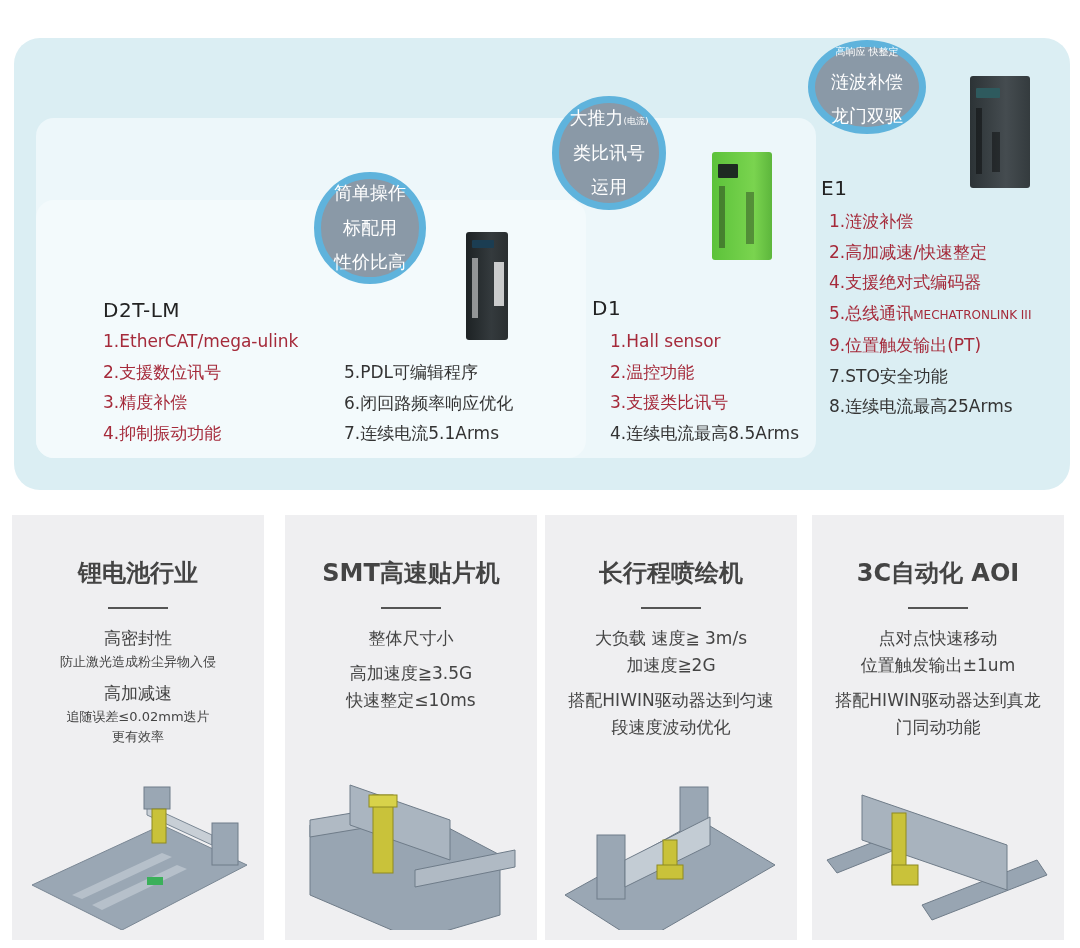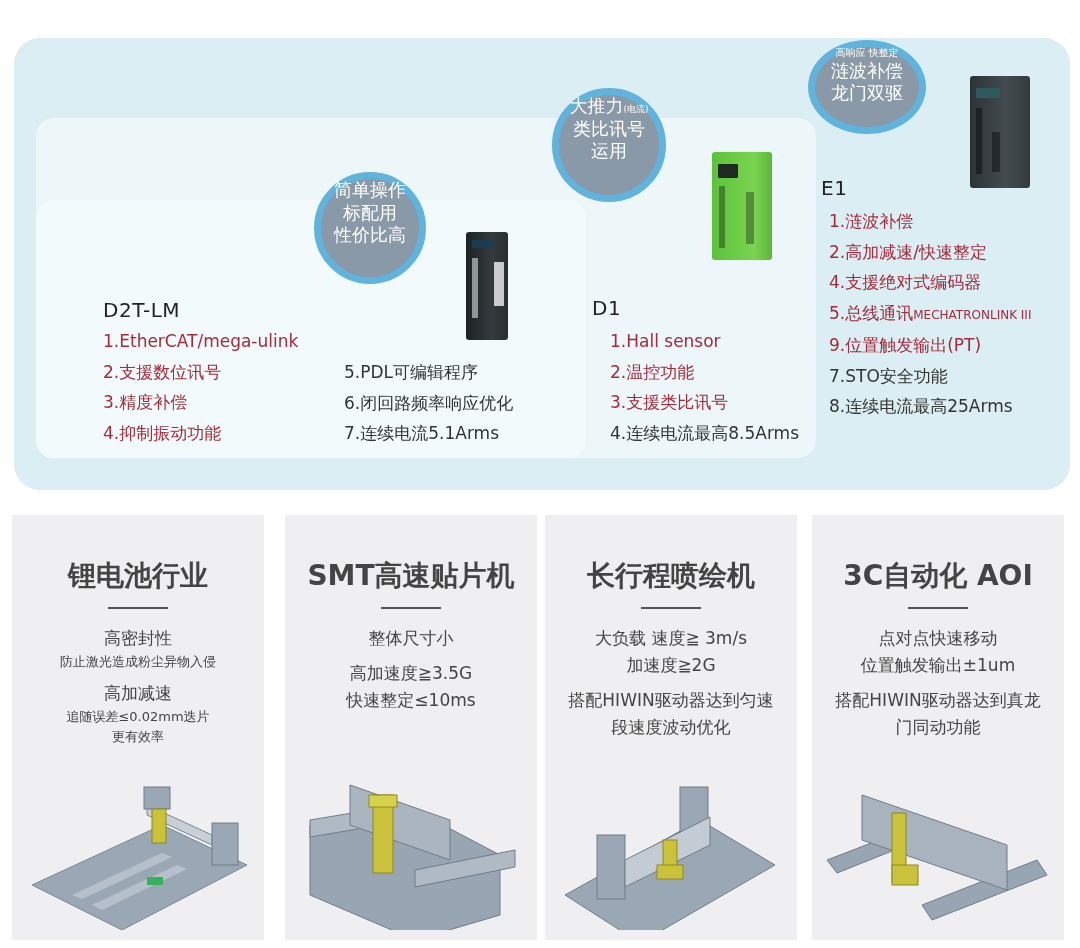--- a/index.html
+++ b/index.html
@@ -16,21 +16,21 @@
     position: absolute; left: 36px; top: 118px; width: 780px; height: 340px;
     background: #edf7fa; border-radius: 18px;
   }
   .inner-panel.left-sub {
     left: 36px; top: 200px; width: 550px; height: 258px; background: #f3fafc;
   }
   .bubble {
     position: absolute; border-radius: 50% 50% 50% 50%;
     background: #8a99a7; border: 7px solid #5fb3dc;
     color: #ffffff; text-align: center; display: flex; flex-direction: column;
-    align-items: center; line-height: 1.25;
+    justify-content: center; align-items: center; line-height: 1.25; gap: 12px;
   }
   .bubble::after {
     content: ""; position: absolute; width: 26px; height: 26px; background: #5fb3dc;
     right: -6px; bottom: 14px; transform: rotate(45deg); border-radius: 4px; z-index: -1;
   }
   .bubble .big { font-size: 18px; }
   .bubble .small { font-size: 10px; }
   .bubble .sup { font-size: 9px; }
 
   .model {
@@ -47,21 +47,21 @@
   .dev-green { background: linear-gradient(90deg,#5cc23a 0%,#7ad44f 70%,#5db63c 100%); }
   .dev-gray { background: linear-gradient(90deg,#2c3336 0%,#454c50 60%,#343b3e 100%); }
   .dev-screen { position: absolute; background: #1b3d52; border-radius: 1px; }
   .dev-strip { position: absolute; background: rgba(255,255,255,0.5); }
 
   
   .card {
     position: absolute; top: 515px; width: 252px; height: 425px; background: #efeff1;
     text-align: center;
   }
-  .card-title { position: absolute; top: 42px; left: 0; right: 0; font-size: 28px; font-weight: bold; color: #444; }
+  .card-title { position: absolute; top: 42px; left: 0; right: 0; font-size: 24px; font-weight: bold; color: #444; }
   .card-rule { position: absolute; top: 92px; left: 50%; width: 60px; margin-left: -30px; height: 2px; background: #555; }
   .card-lines { position: absolute; top: 110px; left: 0; right: 0; color: #444; }
   .ln { display: block; font-size: 17px; line-height: 27px; }
   .ln.s { font-size: 13px; line-height: 20px; }
   .gap { height: 8px; }
   .illus { position: absolute; left: 0; right: 0; bottom: 10px; height: 165px; }
 </style>
 </head>
 <body>
 
@@ -87,21 +87,21 @@
   <li class="red">2.支援数位讯号</li>
   <li class="red">3.精度补偿</li>
   <li class="red">4.抑制振动功能</li>
 </ul>
 <ul class="feat-list" style="left:344px;top:357px;">
   <li class="dark">5.PDL可编辑程序</li>
   <li class="dark">6.闭回路频率响应优化</li>
   <li class="dark">7.连续电流5.1Arms</li>
 </ul>
 
-<div class="bubble" style="left:552px;top:88px;width:114px;height:114px;">
+<div class="bubble" style="left:552px;top:96px;width:114px;height:114px;">
   <span class="big"><span>大推力</span><span class="sup">(电流)</span></span>
   <span class="big">类比讯号</span>
   <span class="big">运用</span>
 </div>
 
 <div class="device dev-green" style="left:712px;top:152px;width:60px;height:108px;">
   <div class="dev-screen" style="left:6px;top:12px;width:20px;height:14px;background:#1e2a22;"></div>
   <div class="dev-strip" style="left:7px;top:34px;width:6px;height:62px;background:rgba(40,60,30,0.5);"></div>
   <div class="dev-strip" style="left:34px;top:40px;width:8px;height:52px;background:rgba(40,60,30,0.45);"></div>
 </div>

